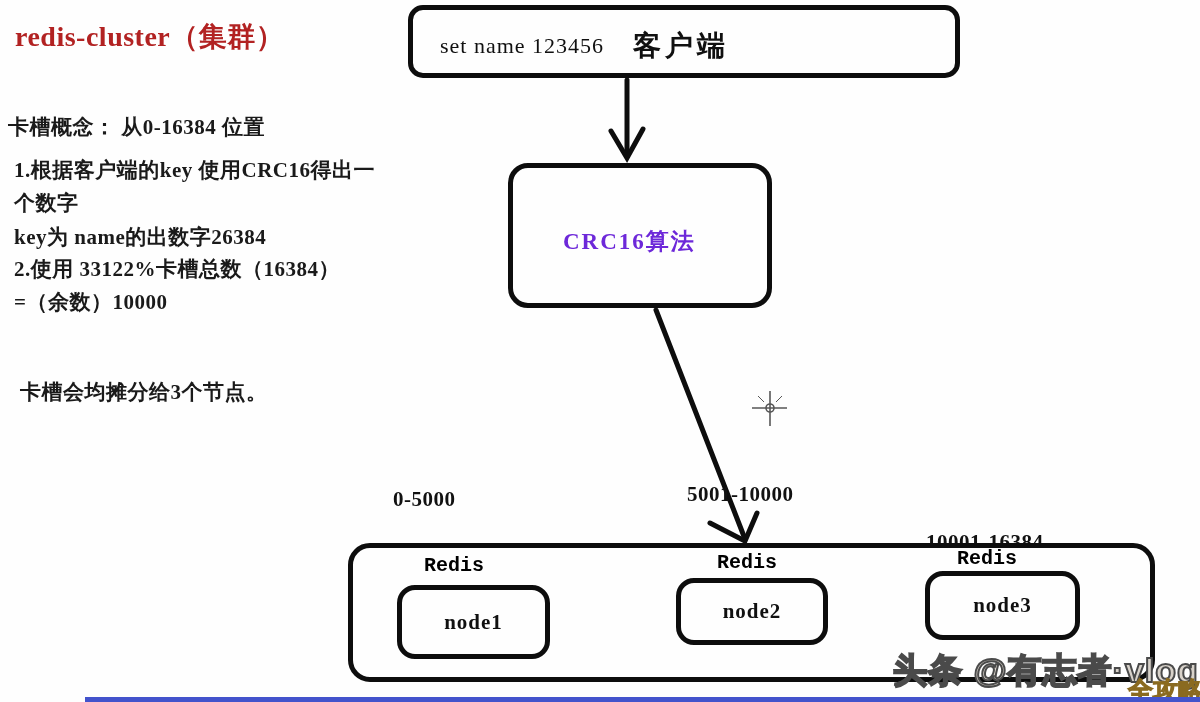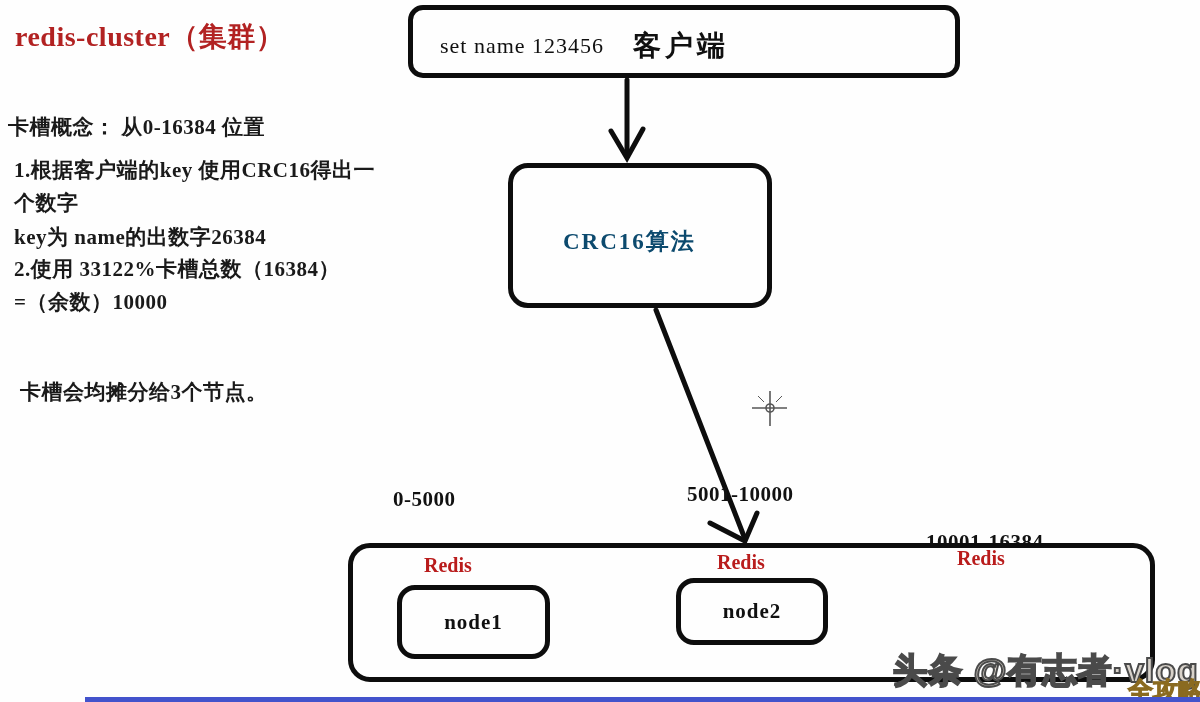--- a/index.html
+++ b/index.html
@@ -43,32 +43,32 @@
   }
   .client-box { left: 408px; top: 5px; width: 552px; height: 73px; border-radius: 15px; }
   .client-cmd {
     left: 440px; top: 33px; font-size: 22px; color: #101010; letter-spacing: 1px;
   }
   .client-label {
     left: 633px; top: 27px; font-size: 28px; font-weight: bold; color: #101010; letter-spacing: 4px;
   }
   .crc-box { left: 508px; top: 163px; width: 264px; height: 145px; border-radius: 20px; }
   .crc-label {
-    left: 563px; top: 226px; font-size: 23px; font-weight: 600; color: #0c4a6e; letter-spacing: 2px;
+    left: 563px; top: 226px; font-size: 23px; font-weight: 600; color: #6d28d9; letter-spacing: 2px;
   }
 
   
   .range { font-size: 21px; font-weight: 600; color: #111; letter-spacing: 0.5px; }
   .r0 { left: 393px; top: 487px; }
   .r1 { left: 687px; top: 482px; }
   .r2 { left: 926px; top: 484px; margin-top: 46px; }
 
   
   .cluster-box { left: 348px; top: 543px; width: 807px; height: 139px; border-radius: 22px; }
-  .redis-label { font-size: 20px; font-weight: 600; color: #b91c1c; }
+  .redis-label { font-size: 20px; font-weight: 600; color: #000000; font-family: Liberation Mono, monospace; }
   .rl0 { left: 424px; top: 554px; }
   .rl1 { left: 717px; top: 551px; }
   .rl2 { left: 957px; top: 547px; }
   .node-box {
     border: 5px solid #0d0d0d; border-radius: 18px; background: #fefefe;
     display: flex; align-items: center; justify-content: center;
   }
   .nb0 { left: 397px; top: 585px; width: 153px; height: 74px; }
   .nb1 { left: 676px; top: 578px; width: 152px; height: 67px; }
   .nb2 { left: 925px; top: 571px; width: 155px; height: 69px; }
@@ -153,19 +153,22 @@
   <div class="abs node-box nb0">
     <span class="node-name">node1</span>
   </div>
 
   <div class="abs redis-label rl1">Redis</div>
   <div class="abs node-box nb1">
     <span class="node-name">node2</span>
   </div>
 
   <div class="abs redis-label rl2">Redis</div>
+  <div class="abs node-box nb2">
+    <span class="node-name">node3</span>
+  </div>
 
   <div class="abs credit">头条 @有志者·vlog</div>
   <div class="abs badge">全攻略</div>
 
   <div class="abs progress-bar"></div>
 
 </div>
 
 </body></html>

